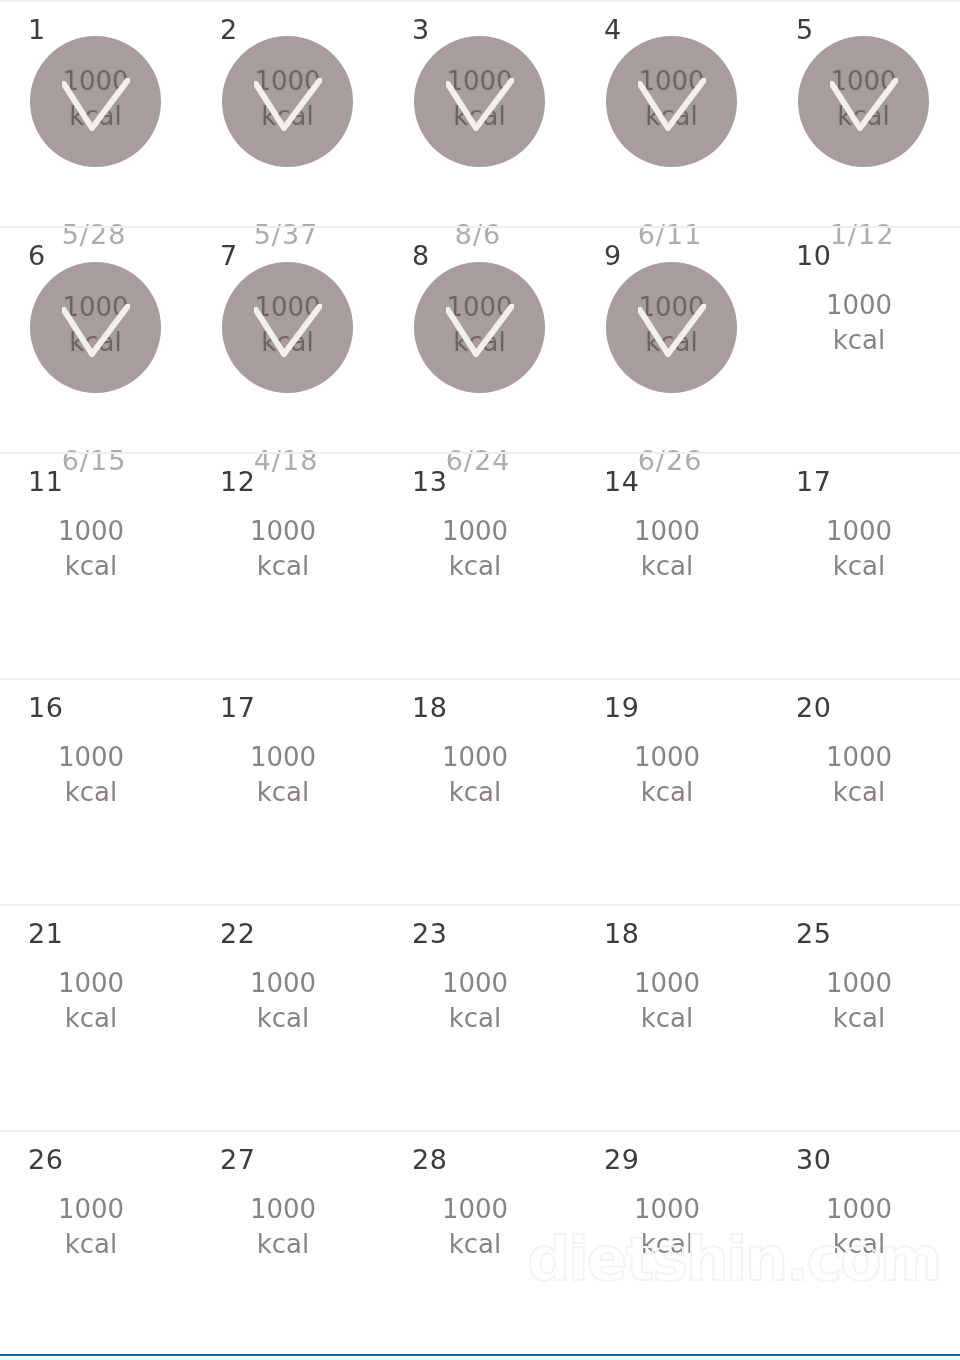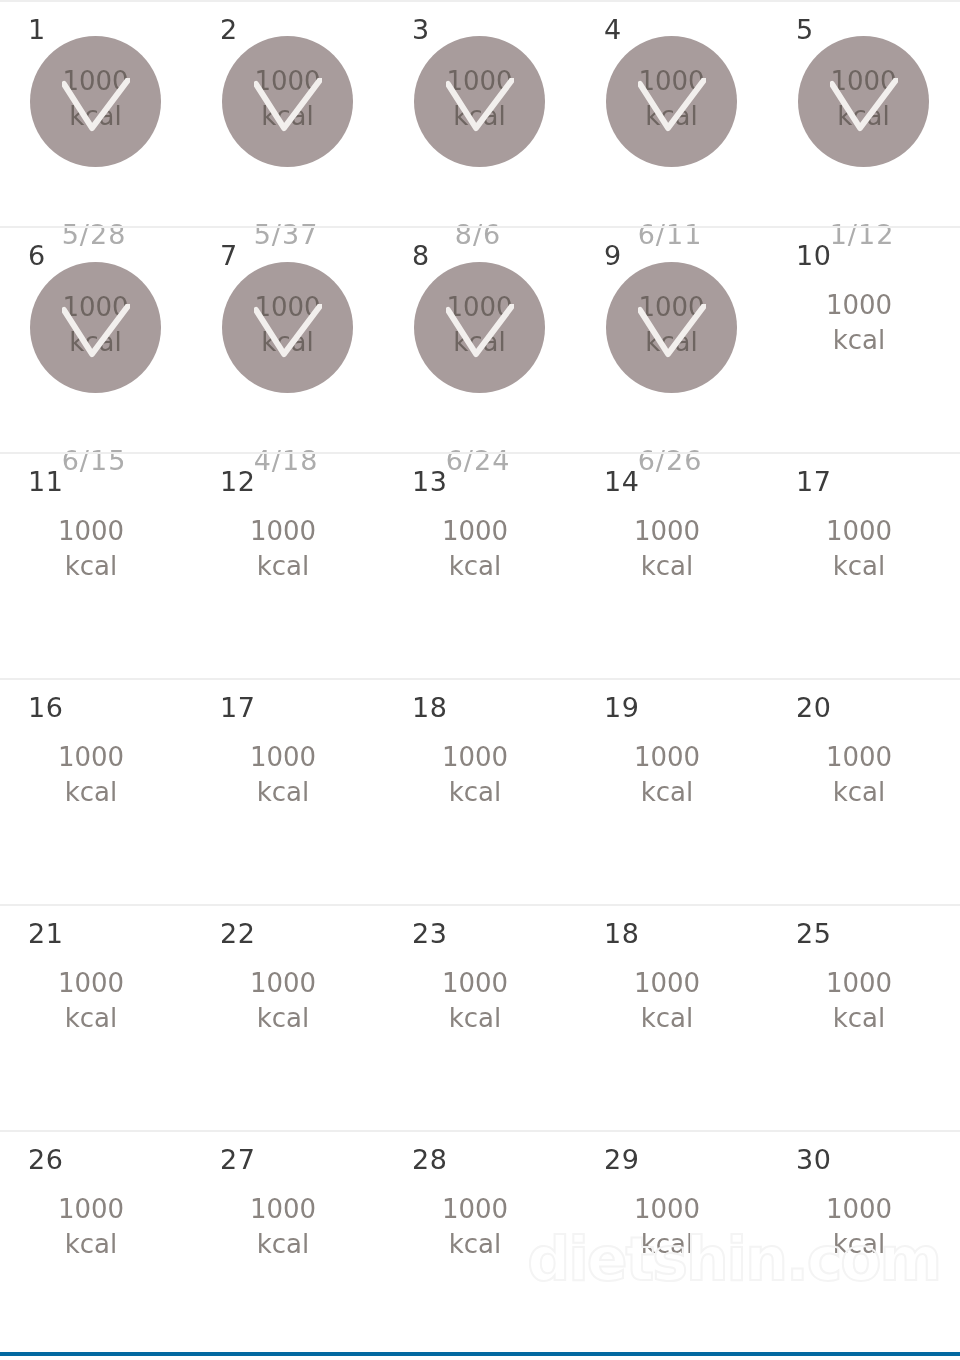--- a/index.html
+++ b/index.html
@@ -23,21 +23,21 @@
   }
 
   .grid-row {
     position: relative;
     display: flex;
     width: 960px;
     border-top: 2px solid #eeeeee;
     box-sizing: border-box;
   }
   .grid-row.row-last {
-    border-bottom: 4px solid #0369a1;
+    border-bottom: 2px solid #0369a1;
   }
 
   .day-cell {
     position: relative;
     width: 192px;
     box-sizing: border-box;
   }
 
   
   .day-index {

